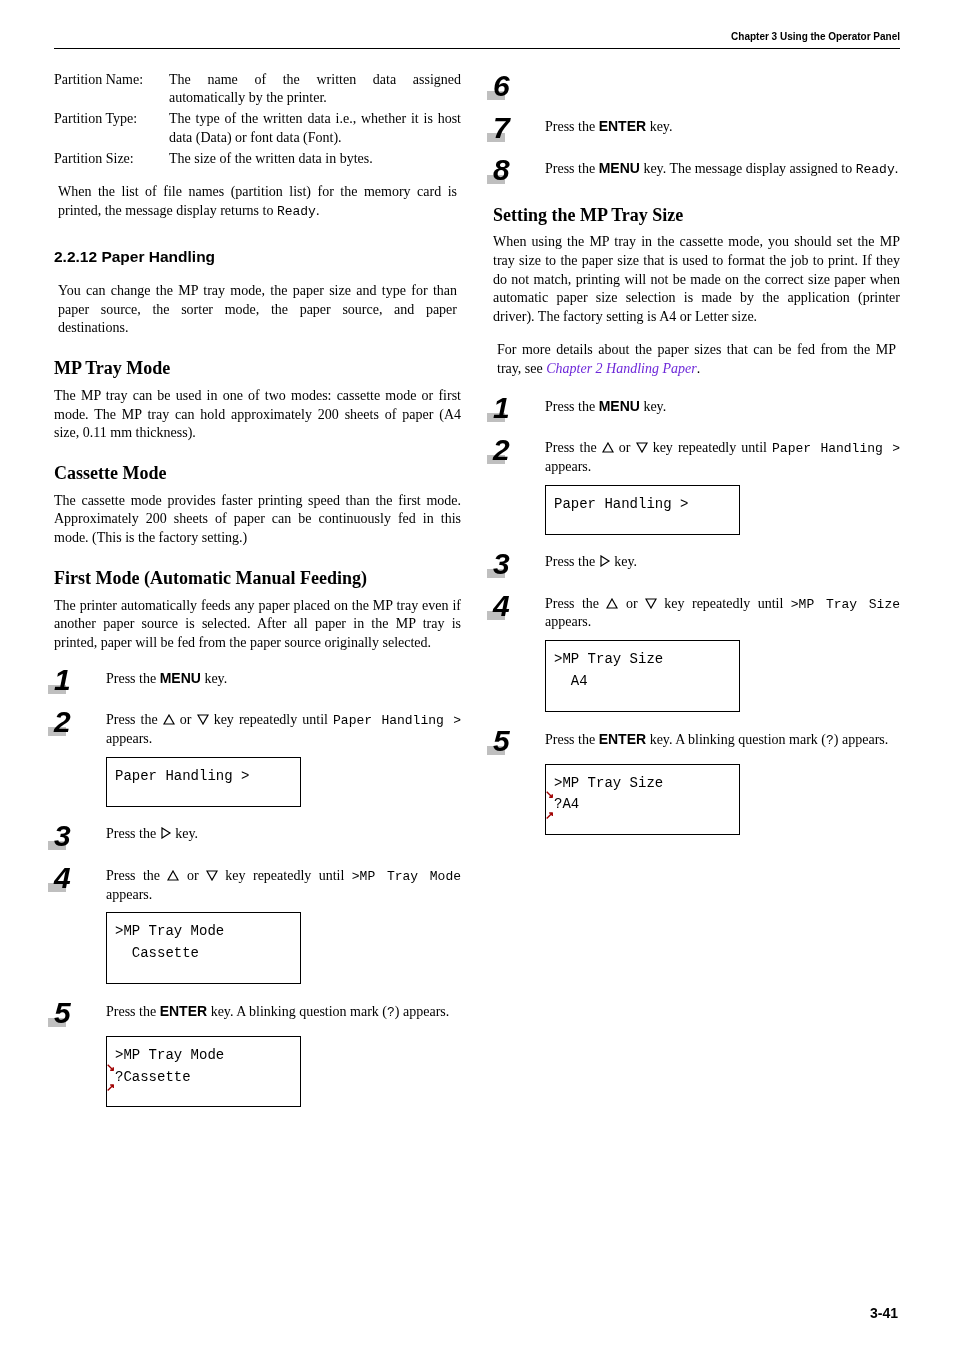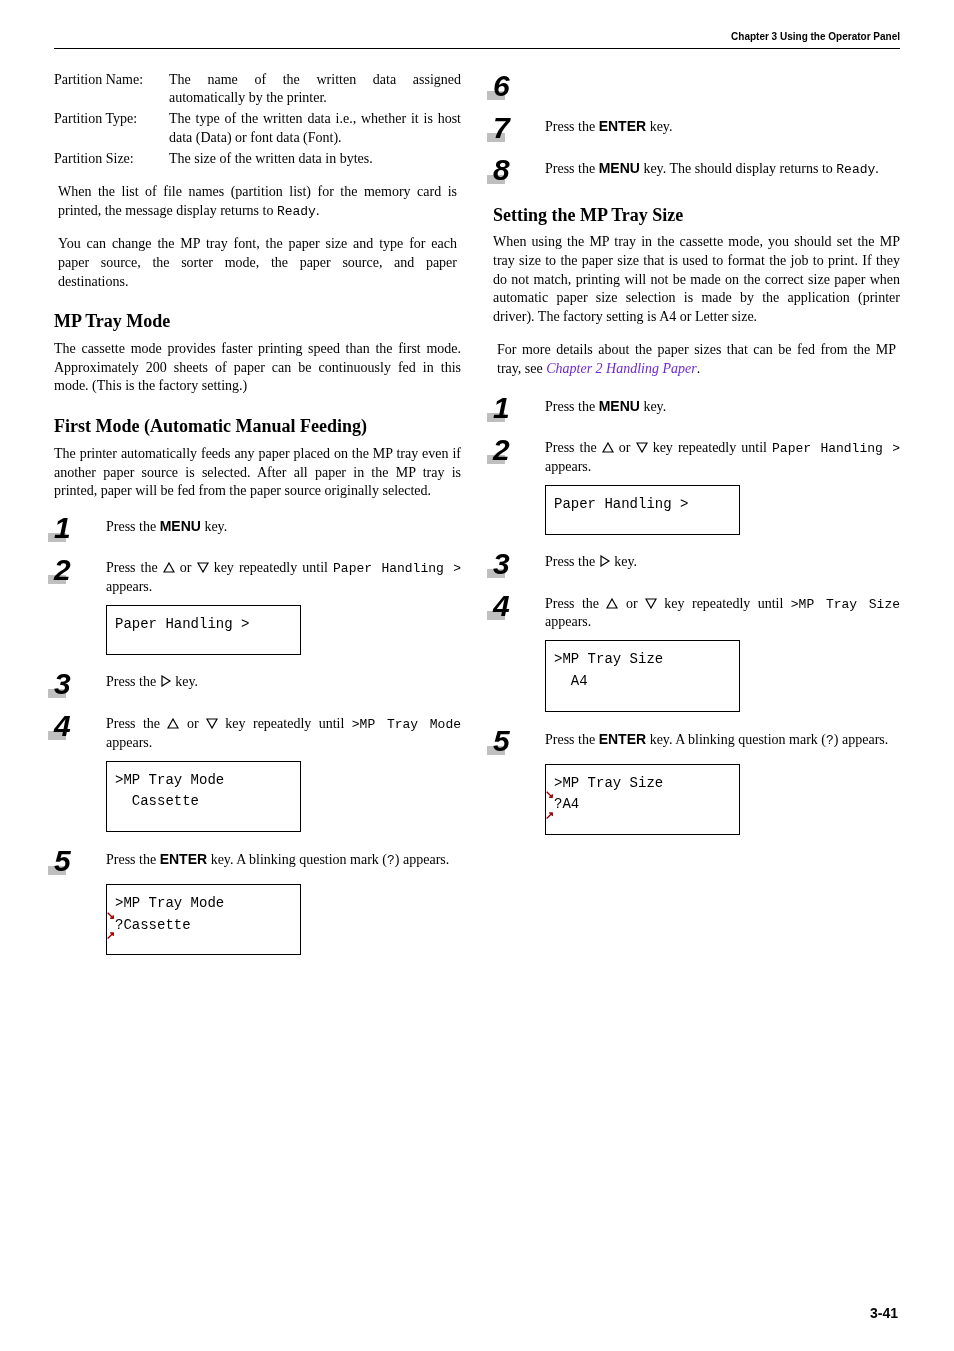--- a/index.html
+++ b/index.html
@@ -136,24 +136,27 @@
     </div>
     <div class="def-row">
       <div class="def-label">Partition Size:</div>
       <div class="def-val">The size of the written data in bytes.</div>
     </div>
 
     <p class="para">
       <span>When the list of file names (partition list) for the memory card is printed, the message display returns to </span><span class="code">Ready</span>.
     </p>
 
-    <p class="para">You can change the MP tray font, the paper size and type for each paper source, the sorter mode, the paper source, and paper destinations.</p>
+    <div class="h2">2.2.12 Paper Handling</div>
+    <p class="para">You can change the MP tray mode, the paper size and type for than paper source, the sorter mode, the paper source, and paper destinations.</p>
 
     <div class="h3">MP Tray Mode</div>
-
+    <p style="text-align:justify">The MP tray can be used in one of two modes: cassette mode or first mode. The MP tray can hold approximately 200 sheets of paper (A4 size, 0.11 mm thickness).</p>
+
+    <div class="h3">Cassette Mode</div>
     <p style="text-align:justify">The cassette mode provides faster printing speed than the first mode. Approximately 200 sheets of paper can be continuously fed in this mode. (This is the factory setting.)</p>
 
     <div class="h3">First Mode (Automatic Manual Feeding)</div>
     <p style="text-align:justify">The printer automatically feeds any paper placed on the MP tray even if another paper source is selected. After all paper in the MP tray is printed, paper will be fed from the paper source originally selected.</p>
 
     <div class="step">
       <div class="step-num">1</div>
       <div class="step-body">
         <span>Press the </span><b style="font-family:Arial">MENU</b><span> key.</span>
       </div>
@@ -217,21 +220,21 @@
     <div class="step">
       <div class="step-num">7</div>
       <div class="step-body">
         <span>Press the </span><b style="font-family:Arial">ENTER</b><span> key.</span>
       </div>
     </div>
 
     <div class="step">
       <div class="step-num">8</div>
       <div class="step-body">
-        <span>Press the </span><b style="font-family:Arial">MENU</b><span> key. The should display returns to </span><span class="code">Ready</span>.
+        <span>Press the </span><b style="font-family:Arial">MENU</b><span> key. The message display assigned to </span><span class="code">Ready</span>.
       </div>
     </div>
 
     <div class="h3">Setting the MP Tray Size</div>
     <p style="text-align:justify">When using the MP tray in the cassette mode, you should set the MP tray size to the paper size that is used to format the job to print. If they do not match, printing will not be made on the correct size paper when automatic paper size selection is made by the application (printer driver). The factory setting is A4 or Letter size.</p>
 
     <p class="para">
       <span>For more details about the paper sizes that can be fed from the MP tray, see </span><span class="link">Chapter 2 Handling Paper</span>.
     </p>
 

